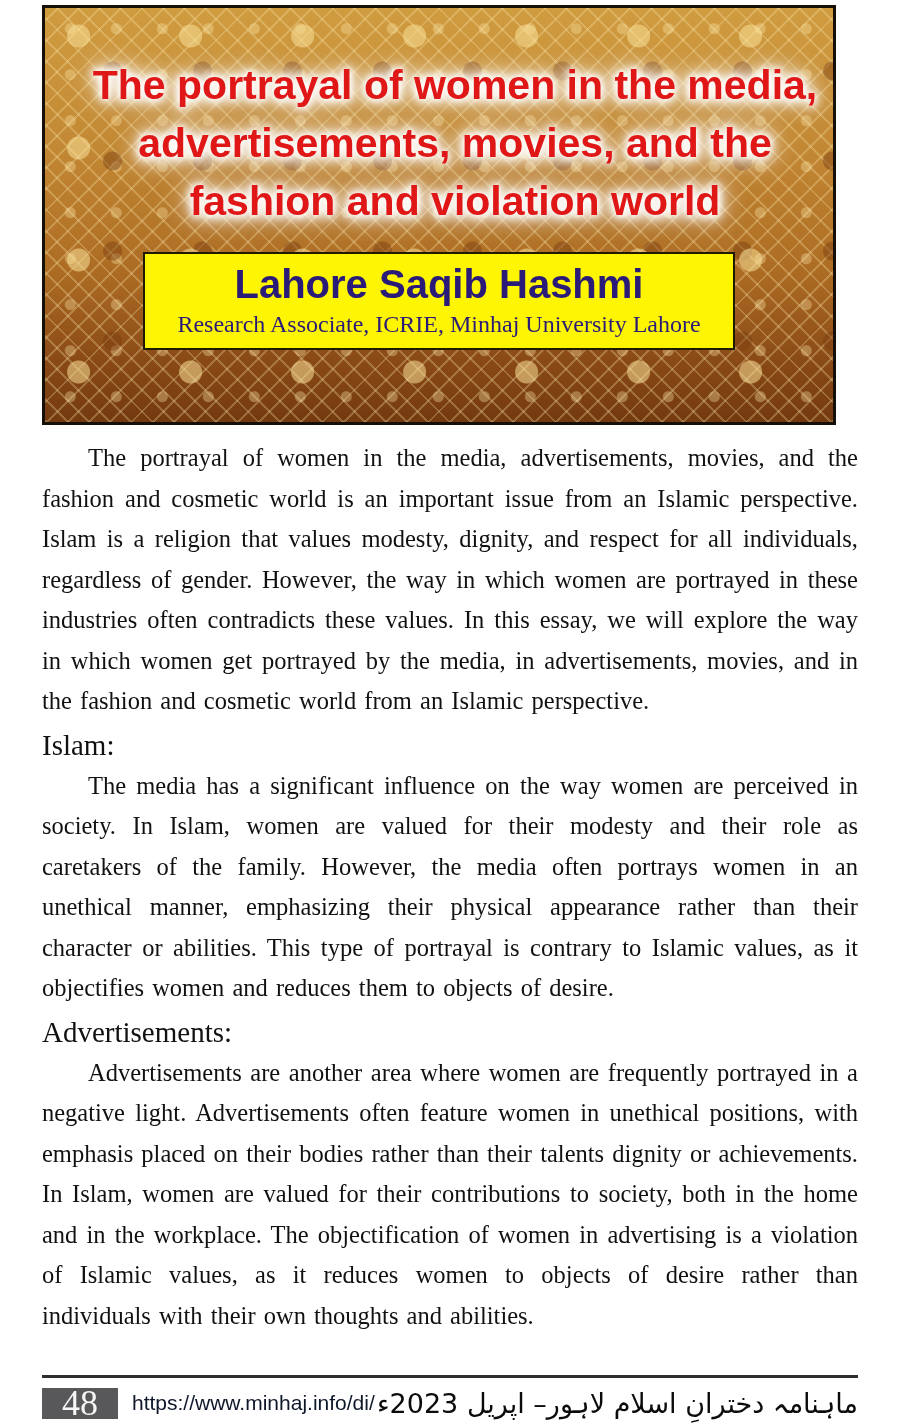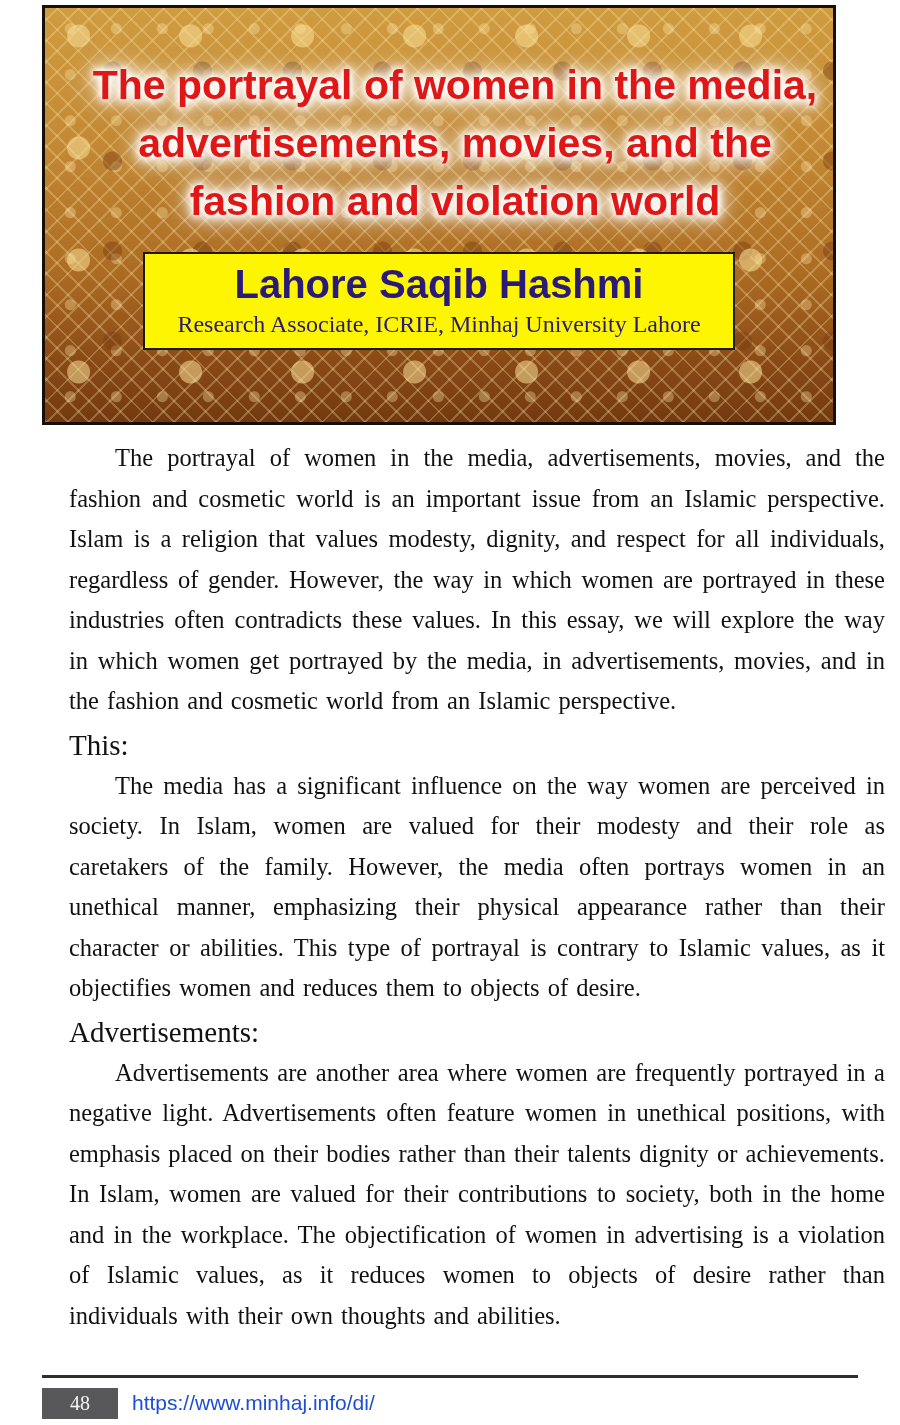--- a/index.html
+++ b/index.html
@@ -59,21 +59,20 @@
     font-family:"Liberation Serif", serif;
     font-weight:normal;
     font-size:24px;
     line-height:32px;
   }
   
   .article{
     position:absolute;left:42px;top:438px;
     width:816px;
     text-align:justify;
-    margin-left:27px;
   }
   .article p{
     margin:0;
     font-size:24.5px;
     line-height:40.5px;
     text-indent:46px;
     word-spacing:2px;
   }
   .article h2{
     margin:2px 0 0;
@@ -90,28 +89,28 @@
   .footer{
     position:absolute;left:42px;top:1381px;
     width:816px;height:44px;
     display:flex;align-items:center;
   }
   .page-num{
     width:76px;height:31px;
     background:#58585a;
     color:#f5f5f5;
     font-family:"Liberation Serif", serif;
-    font-size:20px;
+    font-size:36px;
     display:flex;align-items:center;justify-content:center;
   }
   .footer-url{
     margin-left:14px;
     font-family:"Liberation Sans", sans-serif;
     font-size:21px;
-    color:#1d4ed8;
+    color:#0f172a;
     text-decoration:none;
   }
   .footer-urdu{
     margin-left:auto;
     direction:rtl;
     font-family:"DejaVu Sans", "Liberation Serif", sans-serif;
     font-size:27px;
     color:#0b0b0b;
     white-space:nowrap;
   }
@@ -129,26 +128,27 @@
     </h1>
     <div class="author-box" style="background:#fdf501;color:#2a1b78;">
       <div class="author-name">Lahore Saqib Hashmi</div>
       <div class="author-affil">Research Associate, ICRIE, Minhaj University Lahore</div>
     </div>
   </div>
 
   <div class="article">
     <p>The portrayal of women in the media, advertisements, movies, and the fashion and cosmetic world is an important issue from an Islamic perspective. Islam is a religion that values modesty, dignity, and respect for all individuals, regardless of gender. However, the way in which women are portrayed in these industries often contradicts these values. In this essay, we will explore the way in which women get portrayed by the media, in advertisements, movies, and in the fashion and cosmetic world from an Islamic perspective.</p>
 
-    <h2>This:</h2>
+    <h2>Islam:</h2>
     <p>The media has a significant influence on the way women are perceived in society. In Islam, women are valued for their modesty and their role as caretakers of the family. However, the media often portrays women in an unethical manner, emphasizing their physical appearance rather than their character or abilities. This type of portrayal is contrary to Islamic values, as it objectifies women and reduces them to objects of desire.</p>
 
     <h2>Advertisements:</h2>
     <p>Advertisements are another area where women are frequently portrayed in a negative light. Advertisements often feature women in unethical positions, with emphasis placed on their bodies rather than their talents dignity or achievements. In Islam, women are valued for their contributions to society, both in the home and in the workplace. The objectification of women in advertising is a violation of Islamic values, as it reduces women to objects of desire rather than individuals with their own thoughts and abilities.</p>
   </div>
 
   <div class="footer-rule"></div>
   <div class="footer">
     <div class="page-num">48</div>
     <a class="footer-url" href="#">https://www.minhaj.info/di/</a>
+    <span class="footer-urdu">ماہنامہ دخترانِ اسلام لاہور– اپریل 2023ء</span>
   </div>
 
 </div>
 
 </body></html>

